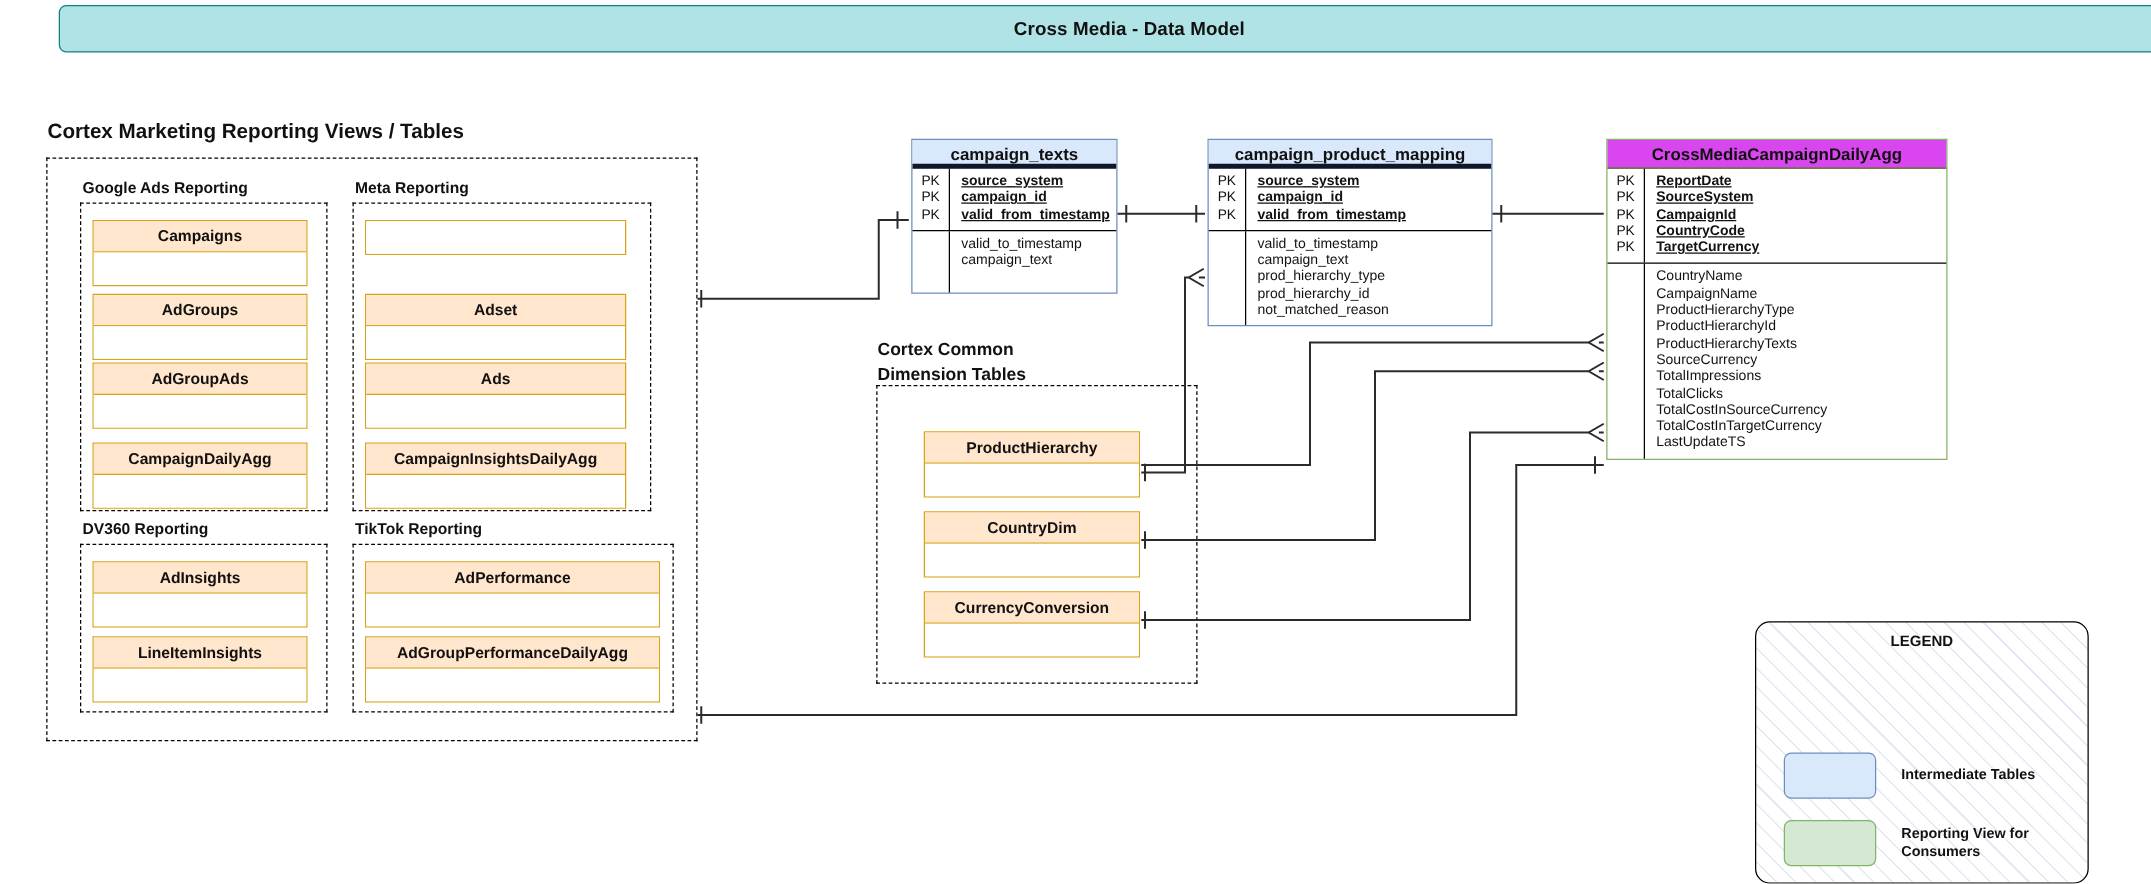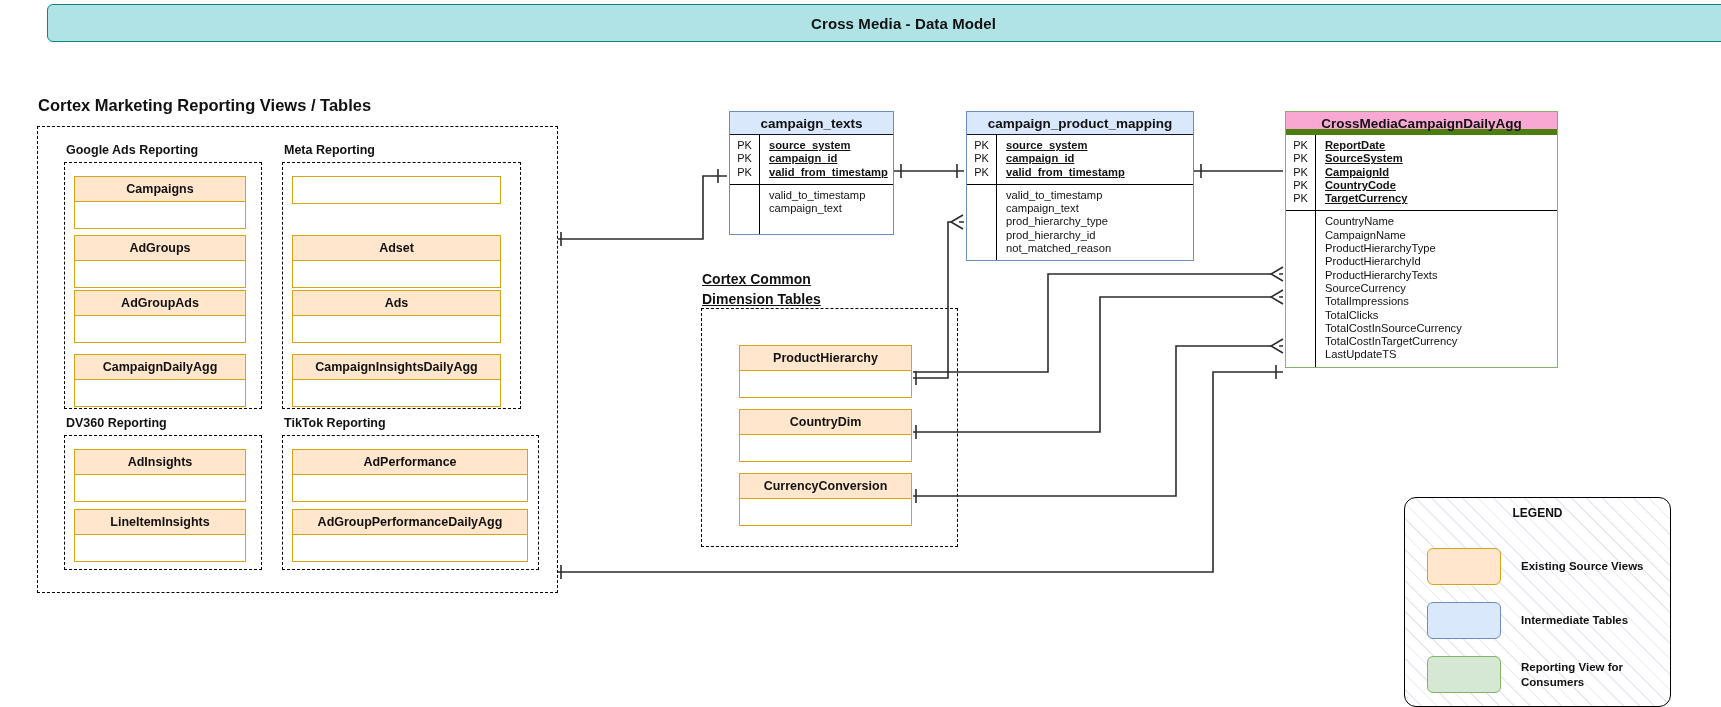--- a/index.html
+++ b/index.html
@@ -75,22 +75,22 @@
   .ertab.blue  { border: 1px solid #6c8ebf; }
   .ertab.green { border: 1px solid #82b366; }
   .ertab .ttl {
     text-align: center;
     font-weight: bold;
     font-size: 13.5px;
     color: #111111;
     line-height: 23px;
     height: 23px;
   }
-  .ertab.blue  .ttl { background: #dae8fc; border-bottom: 1px solid #0f172a; }
-  .ertab.green .ttl { background: #f9a8d4; border-bottom: 6px solid #4d7c0f; }
+  .ertab.blue  .ttl { background: #dae8fc; border-bottom: 4px solid #0f172a; }
+  .ertab.green .ttl { background: #d946ef; border-bottom: 1px solid #4d7c0f; }
 
   .ersec { display: flex; }
   .ersec.pk { border-bottom: 1px solid #000000; }
   .ersec .keycol {
     width: 30px;
     border-right: 1px solid #000000;
     padding: 4px 0 5px 0;
     text-align: center;
   }
   .ersec .keycol.blank { color: transparent; }
@@ -153,21 +153,21 @@
 <body>
 
 <div id="canvas">
 
   <div class="title-bar">
     <span class="t">Cross Media - Data Model</span>
   </div>
 
   <div class="heading h-main" style="left:38px; top:96px;">Cortex Marketing Reporting Views / Tables</div>
 
-  <div class="heading h-dim" style="left:702px; top:269px;text-decoration:underline;">Cortex Common
+  <div class="heading h-dim" style="left:702px; top:269px;">Cortex Common
 Dimension Tables</div>
 
   <div class="dash" style="left:37px; top:126px; width:521px; height:467px;"></div>
 
   <div class="heading h-sub" style="left:66px; top:143px;">Google Ads Reporting</div>
   <div class="heading h-sub" style="left:284px; top:143px;">Meta Reporting</div>
   <div class="heading h-sub" style="left:66px; top:416px;">DV360 Reporting</div>
   <div class="heading h-sub" style="left:284px; top:416px;">TikTok Reporting</div>
 
   <div class="dash" style="left:64px; top:162px; width:198px; height:247px;"></div>
@@ -345,24 +345,20 @@
         <div class="row">TotalCostInSourceCurrency</div>
         <div class="row">TotalCostInTargetCurrency</div>
         <div class="row">LastUpdateTS</div>
       </div>
     </div>
   </div>
 
   <div class="legend" style="left:1404px; top:497px; width:267px; height:210px;">
     <div class="lg-title">LEGEND</div>
   </div>
-  <div class="lg-item" style="left:1427px; top:548px;">
-    <div class="lg-swatch orange"></div>
-    <div class="lg-label">Existing Source Views</div>
-  </div>
   <div class="lg-item" style="left:1427px; top:602px;">
     <div class="lg-swatch blue"></div>
     <div class="lg-label">Intermediate Tables</div>
   </div>
   <div class="lg-item" style="left:1427px; top:656px;">
     <div class="lg-swatch green"></div>
     <div class="lg-label">Reporting View for
 Consumers</div>
   </div>
 

